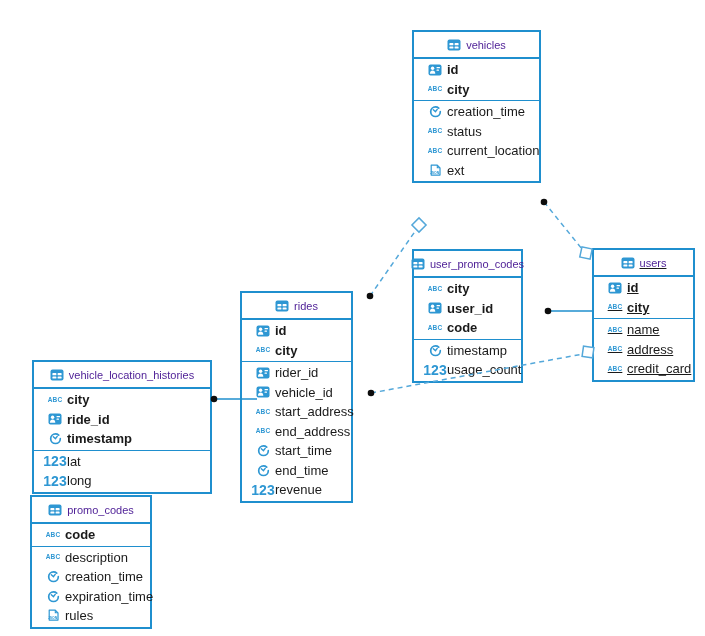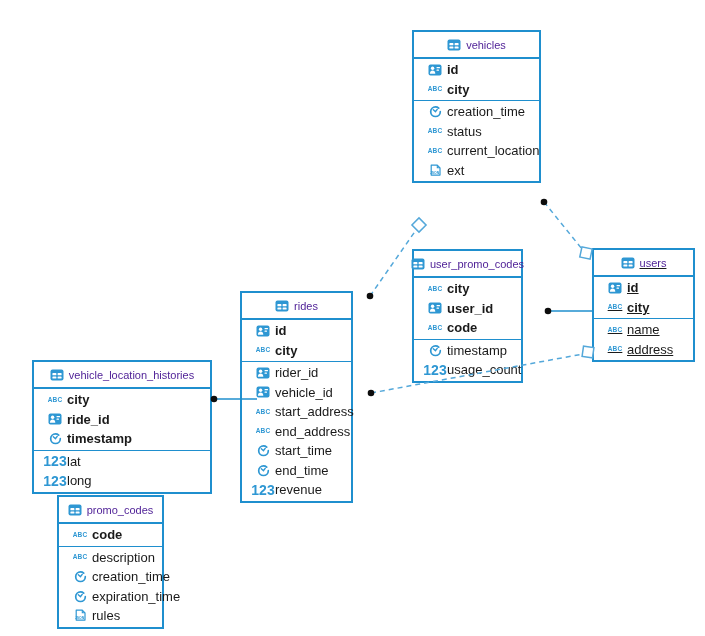--- a/index.html
+++ b/index.html
@@ -209,20 +209,26 @@
             <span class="txticon">ABC</span>
           </span>
           <span class="fname">name</span>
         </div>
         <div class="trow">
           <span class="ficon">
             <span class="txticon">ABC</span>
           </span>
           <span class="fname">address</span>
         </div>
+        <div class="trow">
+          <span class="ficon">
+            <span class="txticon">ABC</span>
+          </span>
+          <span class="fname">credit_card</span>
+        </div>
       </div>
     </div>
     <div class="erTable" style="left: 240px; top: 291px; width: 113px;">
       <div class="thead">
         <span class="ticon">
           <svg width="14" height="12" viewBox="0 0 14 12">
             <rect x="0.5" y="0.5" width="13" height="11" rx="2" fill="#2e97d3"></rect>
             <rect x="2.4" y="4.1" width="4" height="2.2" rx="0.6" fill="#fff"></rect>
             <rect x="7.6" y="4.1" width="4" height="2.2" rx="0.6" fill="#fff"></rect>
             <rect x="2.4" y="7.4" width="4" height="2.2" rx="0.6" fill="#fff"></rect>
@@ -364,21 +370,21 @@
           <span class="fname">lat</span>
         </div>
         <div class="trow">
           <span class="ficon">
             <span class="txticon num">123</span>
           </span>
           <span class="fname">long</span>
         </div>
       </div>
     </div>
-    <div class="erTable" style="left: 30px; top: 495px; width: 107px; margin-left: 27px;">
+    <div class="erTable" style="left: 30px; top: 495px; width: 122px;">
       <div class="thead">
         <span class="ticon">
           <svg width="14" height="12" viewBox="0 0 14 12">
             <rect x="0.5" y="0.5" width="13" height="11" rx="2" fill="#2e97d3"></rect>
             <rect x="2.4" y="4.1" width="4" height="2.2" rx="0.6" fill="#fff"></rect>
             <rect x="7.6" y="4.1" width="4" height="2.2" rx="0.6" fill="#fff"></rect>
             <rect x="2.4" y="7.4" width="4" height="2.2" rx="0.6" fill="#fff"></rect>
             <rect x="7.6" y="7.4" width="4" height="2.2" rx="0.6" fill="#fff"></rect>
           </svg>
         </span>

